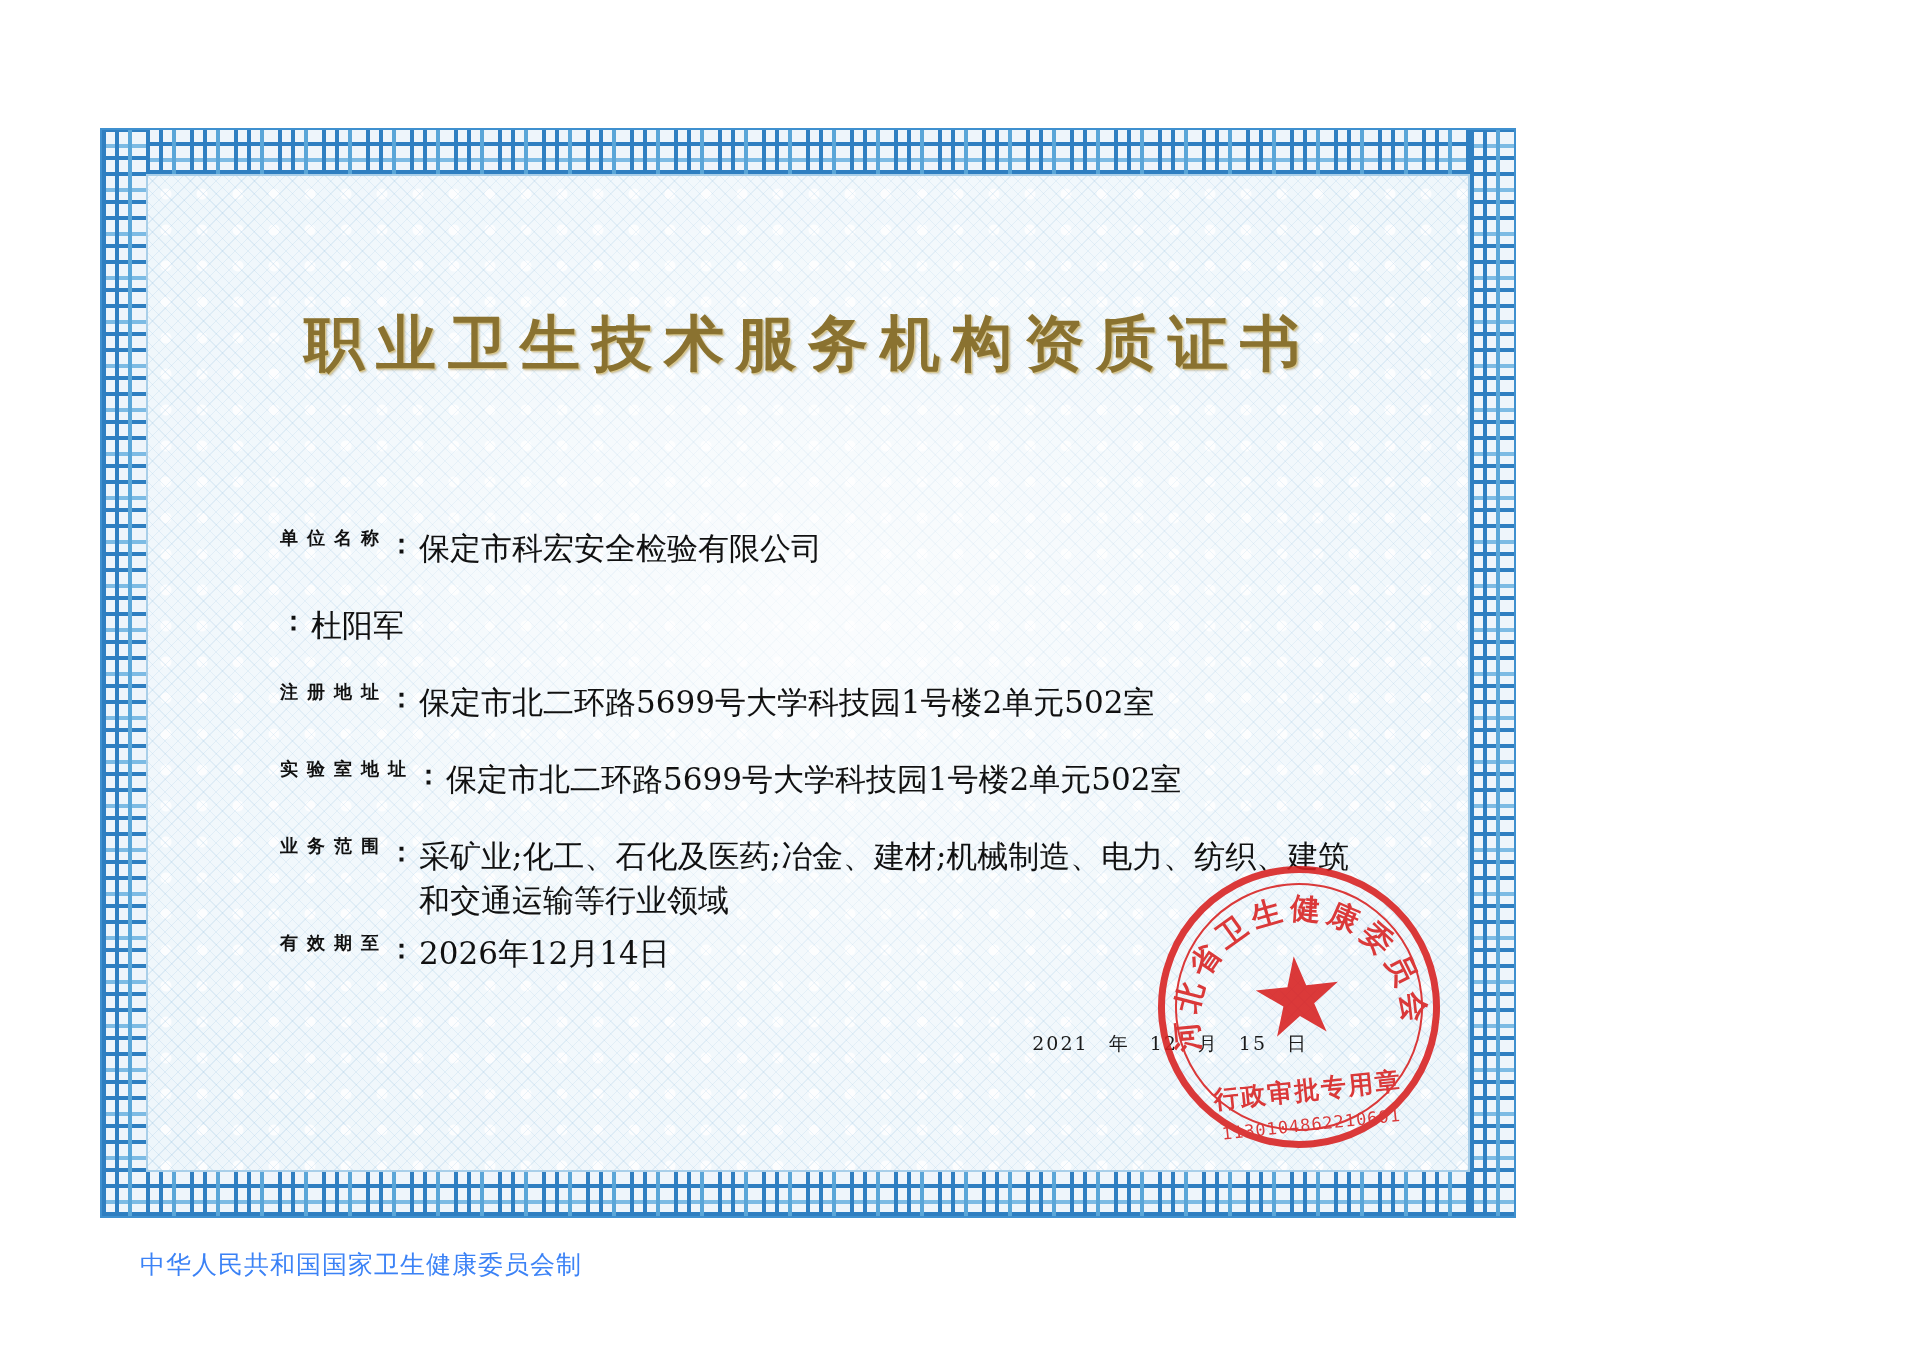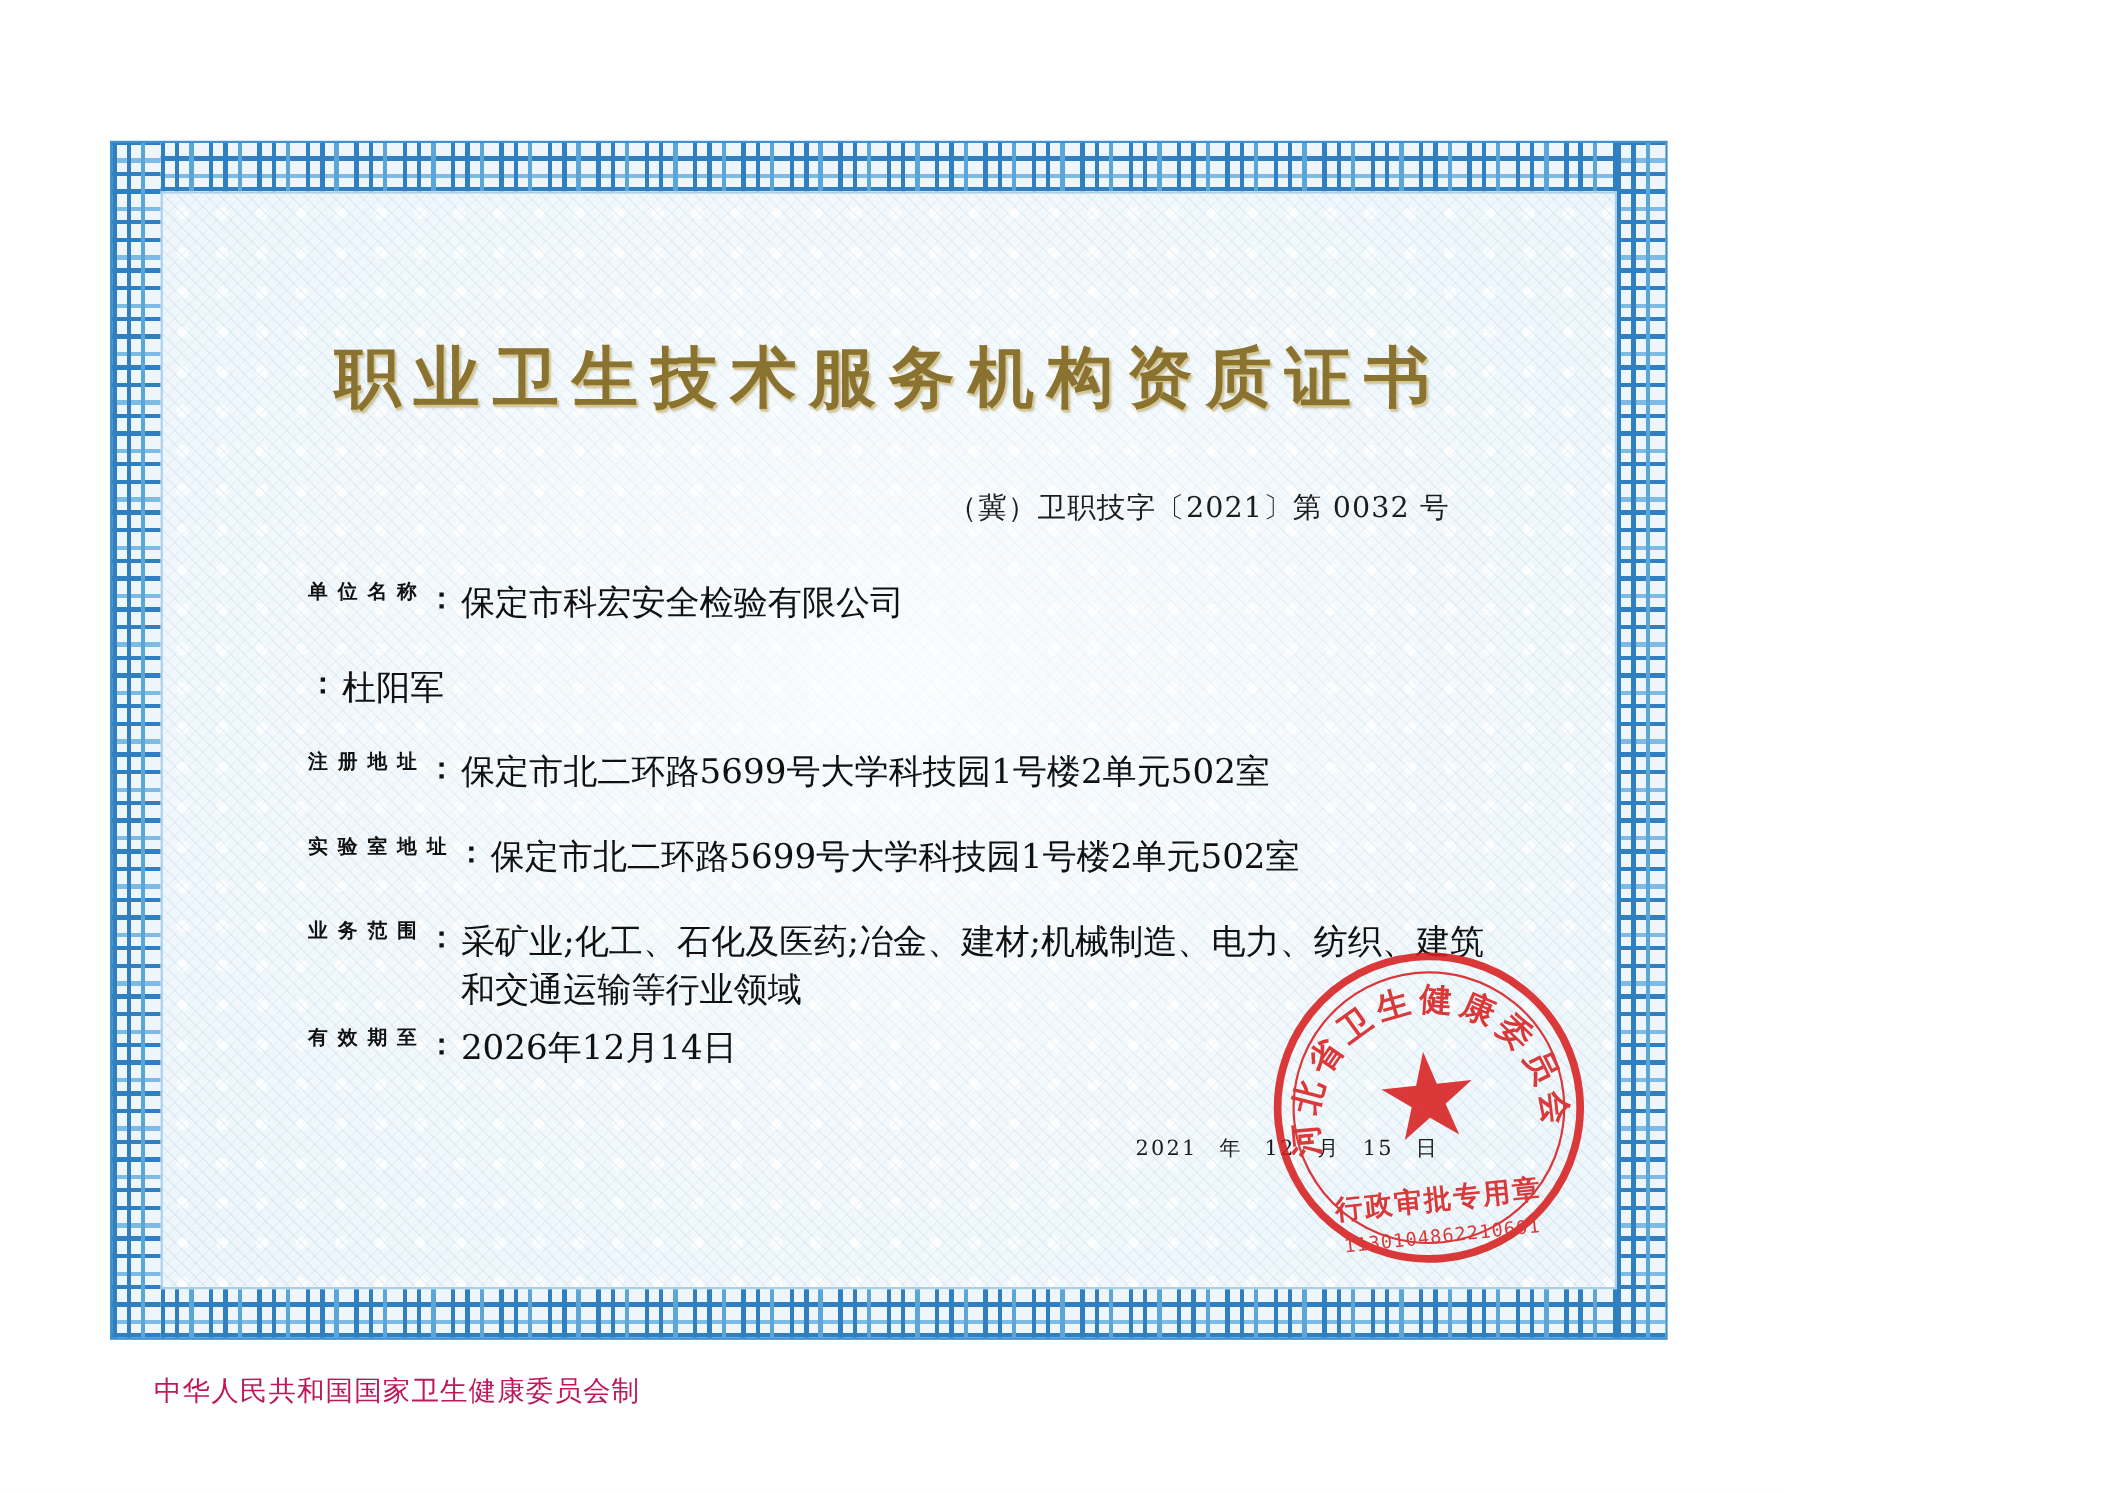--- a/index.html
+++ b/index.html
@@ -243,36 +243,35 @@
     letter-spacing: 1px;
   }
 
   
   .footer-note {
     position: absolute;
     left: 140px;
     top: 1248px;
     font-family: "DejaVu Serif", "Liberation Serif", serif;
     font-size: 25px;
-    color: #be185d;
+    color: #3b82f6;
     letter-spacing: 1px;
   }
 </style>
 </head>
 <body>
 
 <div class="cert-wrap">
 
   <div class="cert-border">
 
     <div class="cert-inner">
 
       <div class="cert-title">职业卫生技术服务机构资质证书</div>
 
-      <div class="cert-number">（冀）卫职技字〔2021〕第 0032 号</div>
 
       <div class="fields">
 
         <div class="field-row">
           <div class="field-label spaced">单位名称</div>
           <div class="field-colon">：</div>
           <div class="field-value">保定市科宏安全检验有限公司</div>
         </div>
 
         <div class="field-row">

